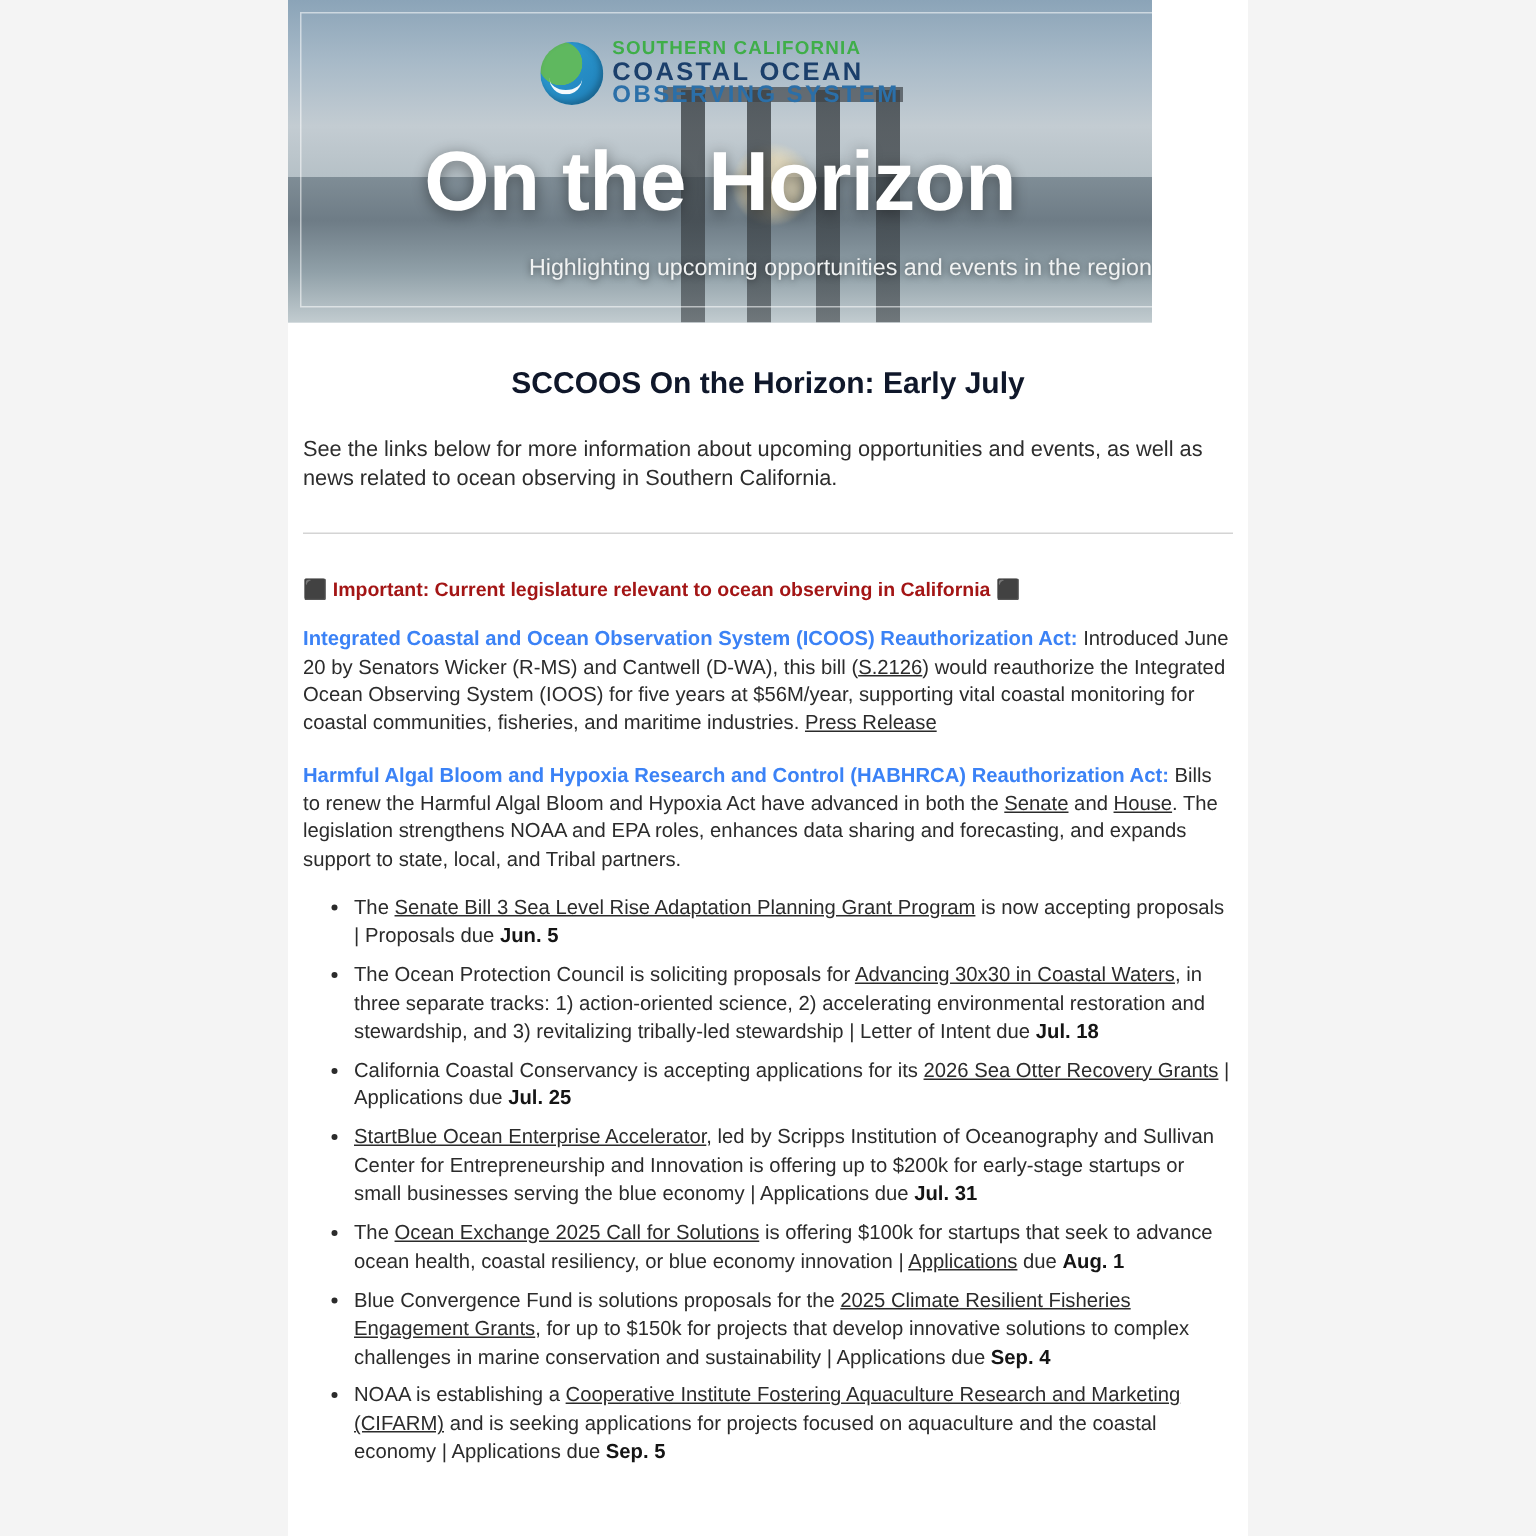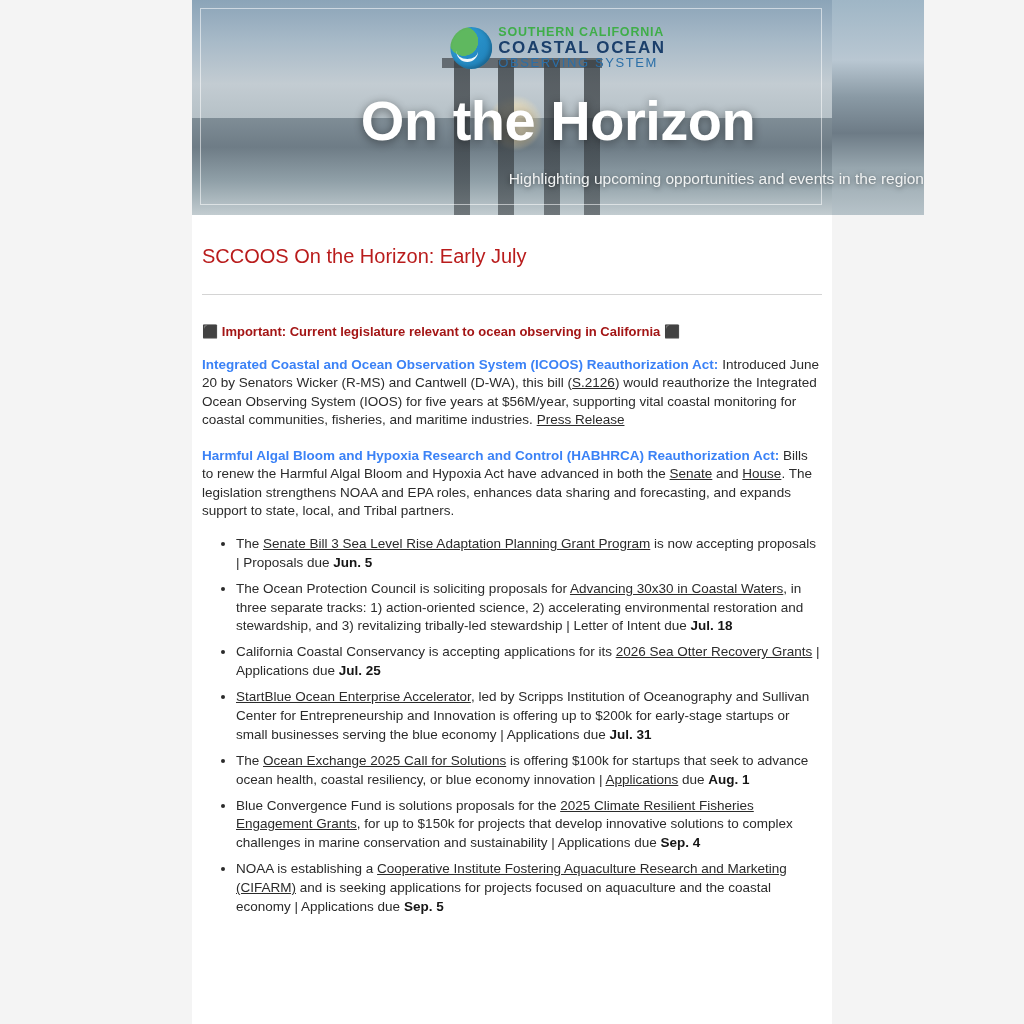--- a/index.html
+++ b/index.html
@@ -20,21 +20,21 @@
     left: 192px;
     top: 0;
     width: 640px;
     min-height: 1024px;
     background: #ffffff;
   }
 
   
   .hero {
     position: relative;
-    width: 732px;
+    width: 576px;
     height: 215px;
     overflow: hidden;
     background: linear-gradient(to bottom, #9fb6c6 0%, #b9c7d2 28%, #8a9aa5 45%, #6d7b86 62%, #97a6ae 78%, #b7c3c9 100%);
   }
   .hero-sky {
     position: absolute;
     left: 0; top: 0; width: 640px; height: 120px;
     background: linear-gradient(to bottom, #8ba4b8 0%, #a8bac8 35%, #c3ccd2 70%, #b5c0c6 100%);
   }
   .hero-sea {
@@ -105,24 +105,24 @@
     color: #3fae49;
     font-weight: bold;
   }
   .logo-l2 {
     font-size: 17px;
     letter-spacing: 1.6px;
     color: #1b3f6b;
     font-weight: bold;
   }
   .logo-l3 {
-    font-size: 13px;
+    font-size: 16px;
     letter-spacing: 1.6px;
     color: #2b6fa8;
-    font-weight: normal;
+    font-weight: bold;
   }
   .hero-title {
     position: absolute;
     left: 0; right: 0;
     top: 88px;
     text-align: center;
     color: #ffffff;
     font-size: 56px;
     font-weight: bold;
     letter-spacing: -0.5px;
@@ -136,24 +136,24 @@
     color: #f0f2f2;
     font-size: 15.5px;
     text-shadow: 0 1px 5px rgba(0,0,0,0.5);
   }
 
   
   .body-wrap {
     padding: 0 10px;
   }
   .doc-title {
-    text-align: left;
+    text-align: center;
     font-size: 20px;
-    font-weight: normal;
-    color: #b91c1c;
+    font-weight: bold;
+    color: #0f172a;
     margin: 30px 0 0 0;
   }
   .intro {
     font-size: 14.5px;
     color: #2d2d2d;
     line-height: 1.32;
     margin: 23px 0 0 0;
     padding: 0 0 0 0;
   }
   .hr {
@@ -226,20 +226,21 @@
 
       <div class="hero-title">On the Horizon</div>
       <div class="hero-sub">Highlighting upcoming opportunities and events in the region</div>
       <div class="hero-frame"></div>
     </div>
 
     <div class="body-wrap">
 
       <div class="doc-title">SCCOOS On the Horizon: Early July</div>
 
+      <div class="intro">See the links below for more information about upcoming opportunities and events, as well as news related to ocean observing in Southern California.</div>
 
       <hr class="hr">
 
       <div class="alert">
         <span class="box">⬛</span>
         <span>Important: Current legislature relevant to ocean observing in California</span>
         <span class="box">⬛</span>
       </div>
 
       <div class="para">

